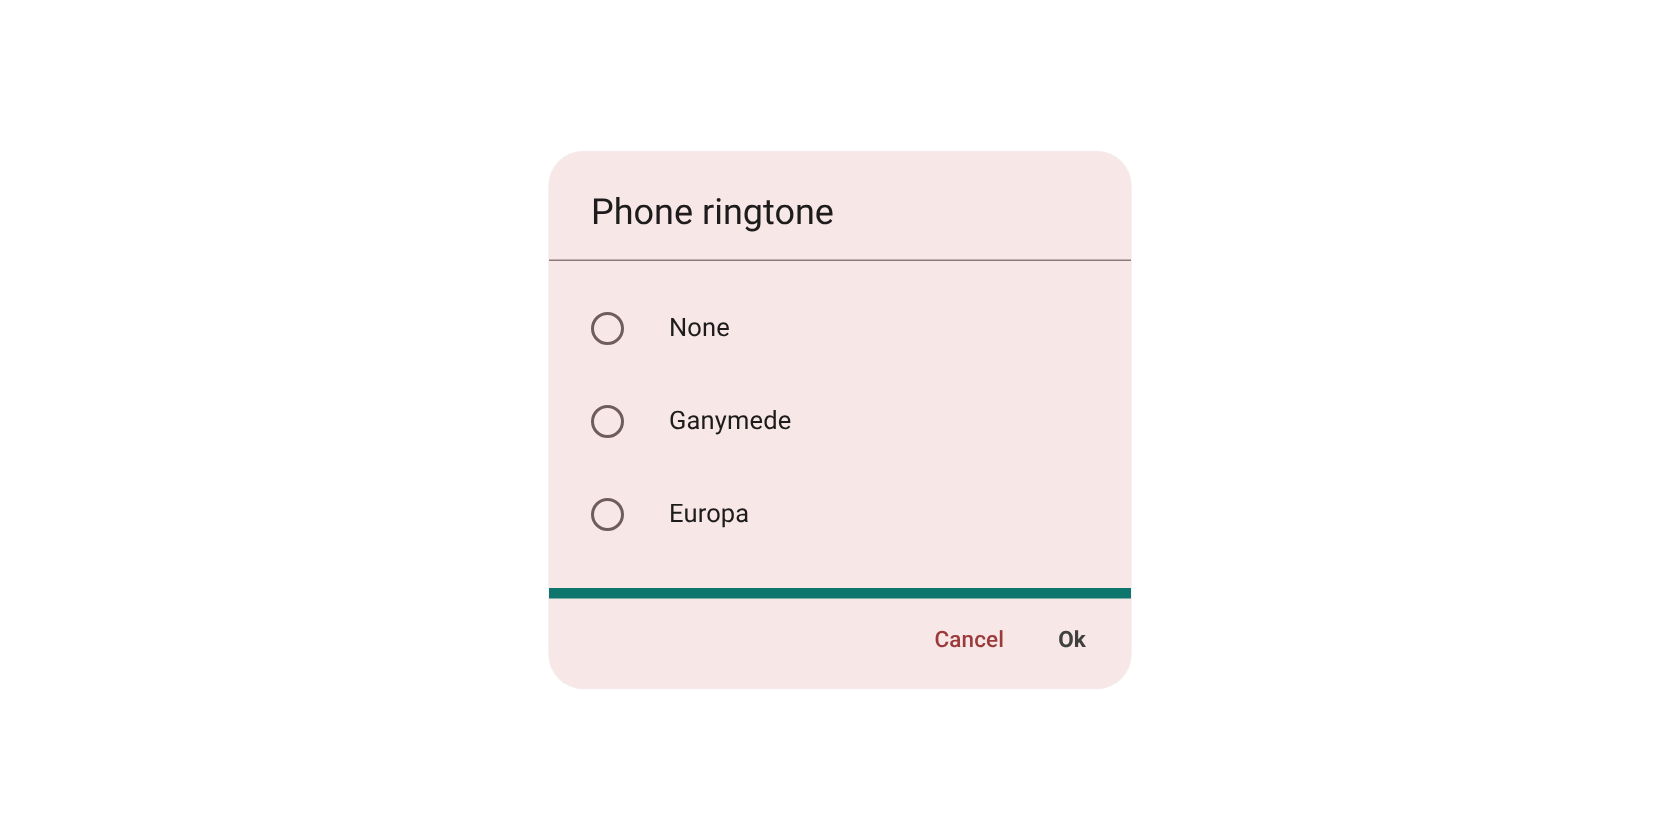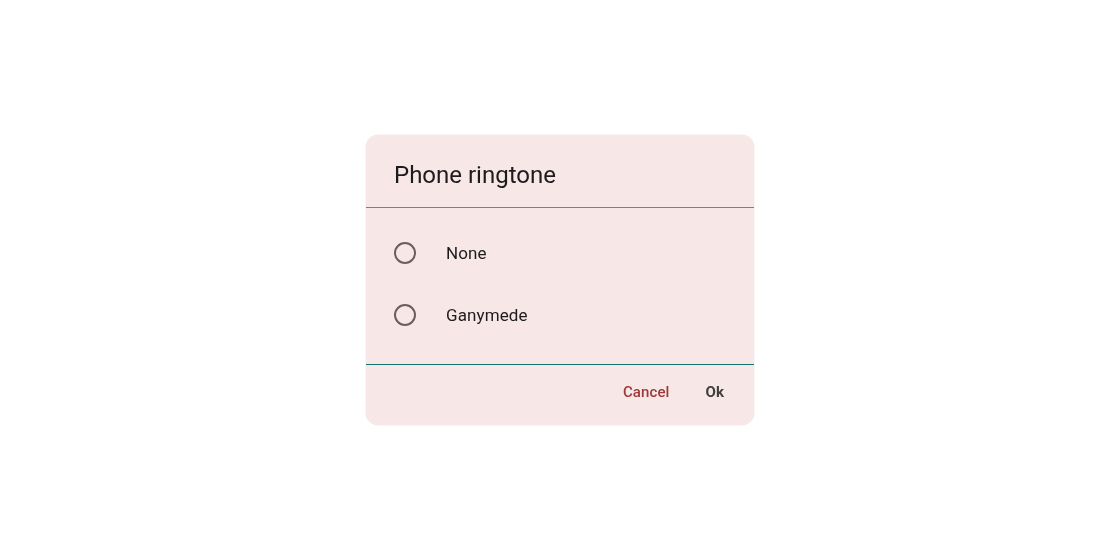--- a/index.html
+++ b/index.html
@@ -1,28 +1,28 @@
 <!DOCTYPE html>
 <html><head>
   <meta charset="utf-8">
   <style>
     * { margin:0; padding:0; box-sizing:border-box; }
     html, body { width:1120px; height:560px; background:#fff;
       font-family:-apple-system,BlinkMacSystemFont,'Segoe UI',Roboto,Helvetica,Arial,sans-serif;
       -webkit-font-smoothing:antialiased; }
     .stage { width:1120px; height:560px; display:flex; align-items:center; justify-content:center; }
-    .dialog { width:388px; background:#f8e7e7; border-radius:12px; overflow:hidden;
+    .dialog { width:388px; background:#f8e7e7; border-radius:23px; overflow:hidden;
       box-shadow:0 0 0 0.5px rgba(144,72,72,0.10); }
     .header { padding:26px 28px 18px; border-bottom:1px solid #8c7a7a; }
     .title { font-size:24px; font-weight:400; color:#1d1b1b; letter-spacing:0; }
     .options { padding:14px 28px 18px; }
     .option { display:flex; align-items:center; height:62px; cursor:pointer; gap:30px; }
     .radio { width:22px; height:22px; border-radius:50%; border:2px solid #6f5c5c; flex-shrink:0; }
     .label { font-size:17px; color:#1d1b1b; font-weight:400; letter-spacing:0.1px;text-align:center; }
-    .actions { border-top:1px solid #0f766e; padding:18px 30px 24px; display:flex; justify-content:flex-end; gap:36px; }
+    .actions { border-top:7px solid #0f766e; padding:18px 30px 24px; display:flex; justify-content:flex-end; gap:36px; }
     .btn { background:none; border:none; font-size:15px; font-weight:500; cursor:pointer;
       letter-spacing:0.1px; font-family:inherit; }
     .btn.cancel { color:#9a3a3a; }
     .btn.ok { color:#404040;font-weight:bold; }
   </style>
 </head>
 <body>
 
 <div class="stage">
   <div class="dialog">
@@ -31,19 +31,23 @@
     </div>
     <div class="options">
       <div class="option">
         <span class="radio"></span>
         <span class="label">None</span>
       </div>
       <div class="option">
         <span class="radio"></span>
         <span class="label">Ganymede</span>
       </div>
+      <div class="option">
+        <span class="radio"></span>
+        <span class="label">Europa</span>
+      </div>
     </div>
     <div class="actions">
       <button class="btn cancel">Cancel</button>
       <button class="btn ok">Ok</button>
     </div>
   </div>
 </div>
 
 </body></html>

